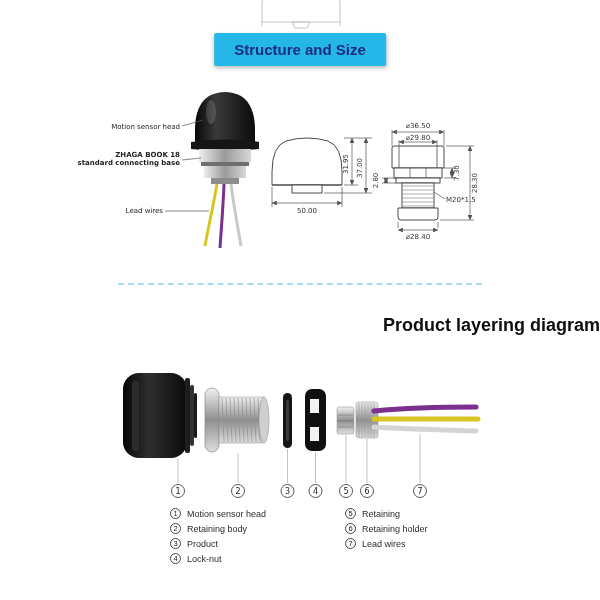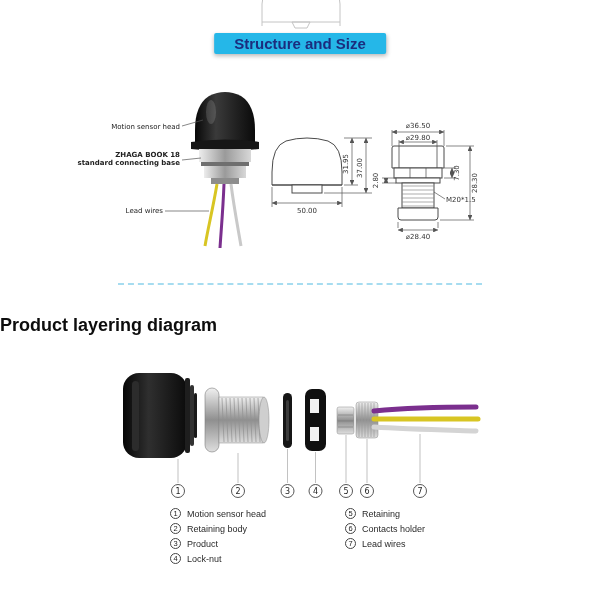--- a/index.html
+++ b/index.html
@@ -2,36 +2,36 @@
 <html><head>
 <meta charset="utf-8">
 <style>
   * { margin:0; padding:0; box-sizing:border-box; }
   html,body { width:600px; height:600px; background:#fff; font-family:"Liberation Sans", sans-serif; }
   .page { position:relative; width:600px; height:600px; background:#fff; overflow:hidden; }
 
   .banner {
     position:absolute; top:33px; left:50%; transform:translateX(-50%);
     background:#25b7e8; color:#1b2d7e; font-weight:bold; font-size:15px;
-    padding:2px 20px; border-radius:2px; box-shadow:0 2px 4px rgba(0,0,0,.28);
+    padding:8px 20px; border-radius:2px; box-shadow:0 2px 4px rgba(0,0,0,.28);
     white-space:nowrap;
   }
 
   svg { position:absolute; left:0; font-family:"DejaVu Sans", sans-serif; }
   svg.topcrop   { top:0; }
   svg.structure { top:80px; }
   svg.explode   { top:355px; }
 
   .divider {
     position:absolute; top:283px; left:118px; width:364px; height:0;
     border-top:2px dashed #a6dcf0;
   }
 
   .section-title {
-    position:absolute; top:315px; left:0; width:600px; text-align:left;
+    position:absolute; top:315px; left:0; width:600px; text-align:right;
     font-size:18px; font-weight:bold; color:#0d0d0d;
   }
 
   .legend { position:absolute; font-size:9px; color:#2a2a2a; }
   .legend-left  { top:508px; left:170px; }
   .legend-right { top:508px; left:345px; }
   .legend .row { display:flex; align-items:center; margin-bottom:4px; height:11px; }
   .legend .num {
     display:inline-flex; align-items:center; justify-content:center;
     width:11px; height:11px; border:1px solid #444; border-radius:50%;
@@ -272,21 +272,21 @@
     </div>
   </div>
 
   <div class="legend legend-right">
     <div class="row">
       <span class="num">5</span>
       <span>Retaining</span>
     </div>
     <div class="row">
       <span class="num">6</span>
-      <span>Contacts holder</span>
+      <span>Retaining holder</span>
     </div>
     <div class="row">
       <span class="num">7</span>
       <span>Lead wires</span>
     </div>
   </div>
 
 </div>
 
 </body></html>

